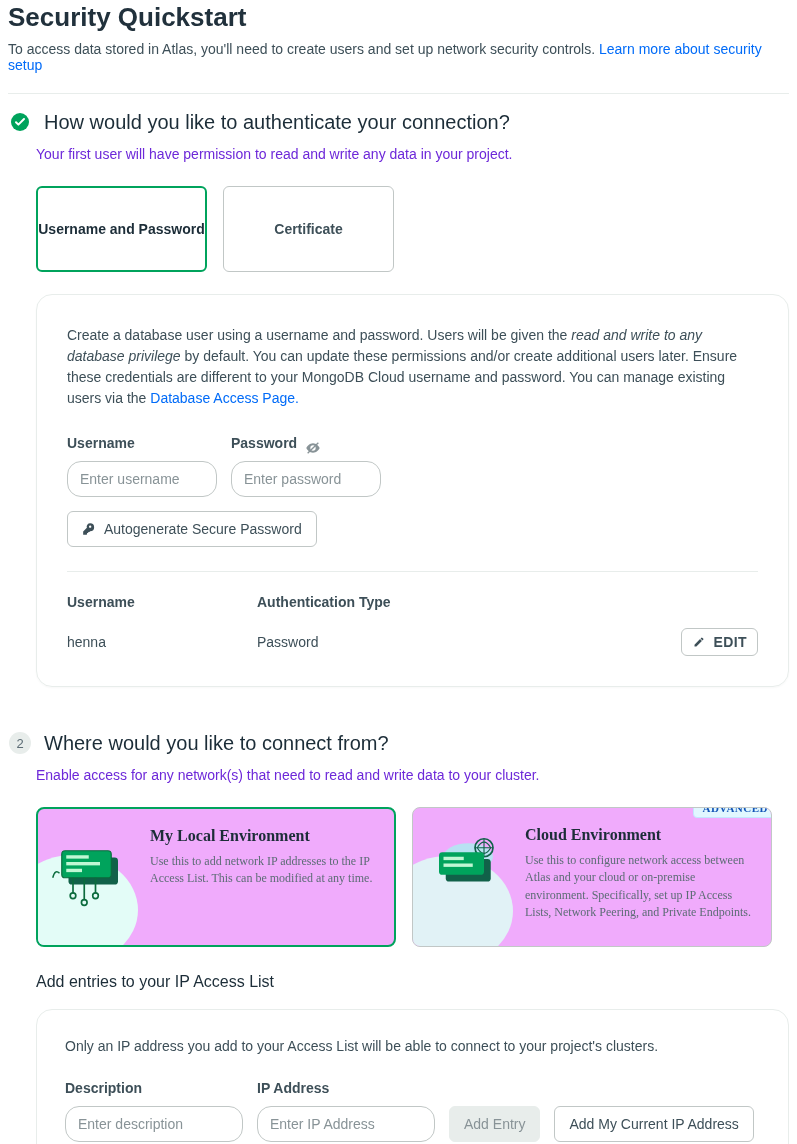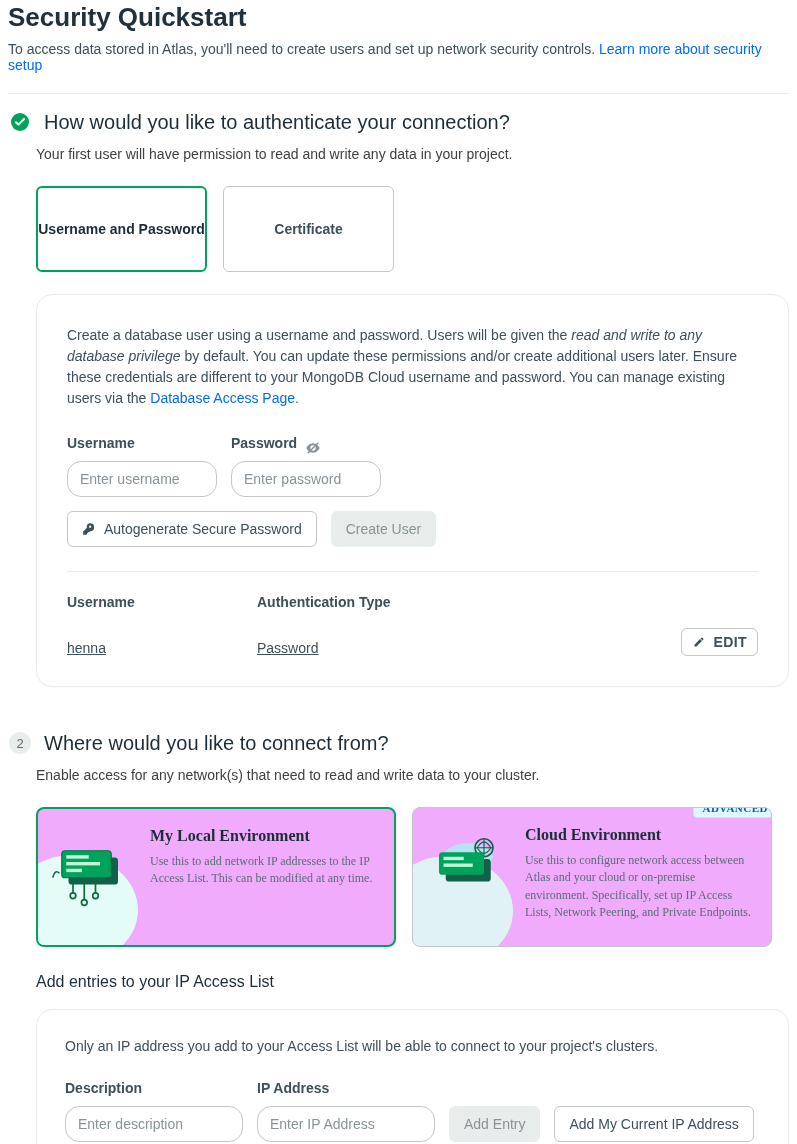--- a/index.html
+++ b/index.html
@@ -46,21 +46,21 @@
     display:flex;align-items:center;justify-content:center;
     font-weight:500;
   }
   .section-title {
     font-size: 20px;
     font-weight: 500;
     color: #1C2D38;
   }
   .section-sub {
     font-size: 14px;
-    color: #404040;
+    color: #6d28d9;
     margin-left: 28px;
     margin-bottom: 24px;
   }
   .indent { margin-left: 28px; }
   .auth-tabs {
     display: flex;
     gap: 16px;
     margin-bottom: 22px;
   }
   .auth-tab {
@@ -141,21 +141,21 @@
     padding: 12px 10px;
     font-size: 14px;
     font-weight:600;
     letter-spacing: 0.4px;
   }
   .divider { border-top:1px solid #E8EDEB; margin: 24px 0 22px; }
   .user-table-head { display:flex; font-size:14px; font-weight:600; color:#3D4F58; margin-bottom: 18px; }
   .col-user { width: 190px; }
   .col-auth { flex:1; }
   .col-act { width: 80px; text-align:right; }
-  .user-row { display:flex; font-size:14px; color:#3D4F58; align-items:flex-end;text-decoration:underline;}
+  .user-row { display:flex; font-size:14px; color:#3D4F58; align-items:center;}
   .env-cards { display:flex; gap:16px; margin-bottom: 26px; }
   .env-card {
     position: relative;
     width: 360px;
     height: 140px;
     border: 1px solid #C1C7C6;
     border-radius: 8px;
     padding: 18px 20px 18px 112px;
     cursor: pointer;
     overflow: hidden;
@@ -254,21 +254,20 @@
 
     <div class="form-row">
       <button class="btn">
         <span class="key-icon">
           <svg viewBox="0 0 24 24" width="14" height="14">
               <path fill="#3D4F58" d="M14 2a6 6 0 00-5.65 8L2 16.35V22h5.65l1-1v-2h2v-2h2l1.35-1.35A6 6 0 1014 2zm2 6a2 2 0 11-4 0 2 2 0 014 0z"></path>
             </svg>
         </span>
         <span>Autogenerate Secure Password</span>
       </button>
-      <button class="btn disabled">Create User</button>
     </div>
 
     <div class="divider"></div>
 
     <div class="user-table-head">
       <div class="col-user">Username</div>
       <div class="col-auth">Authentication Type</div>
       <div class="col-act"></div>
     </div>
     <div class="user-row">

